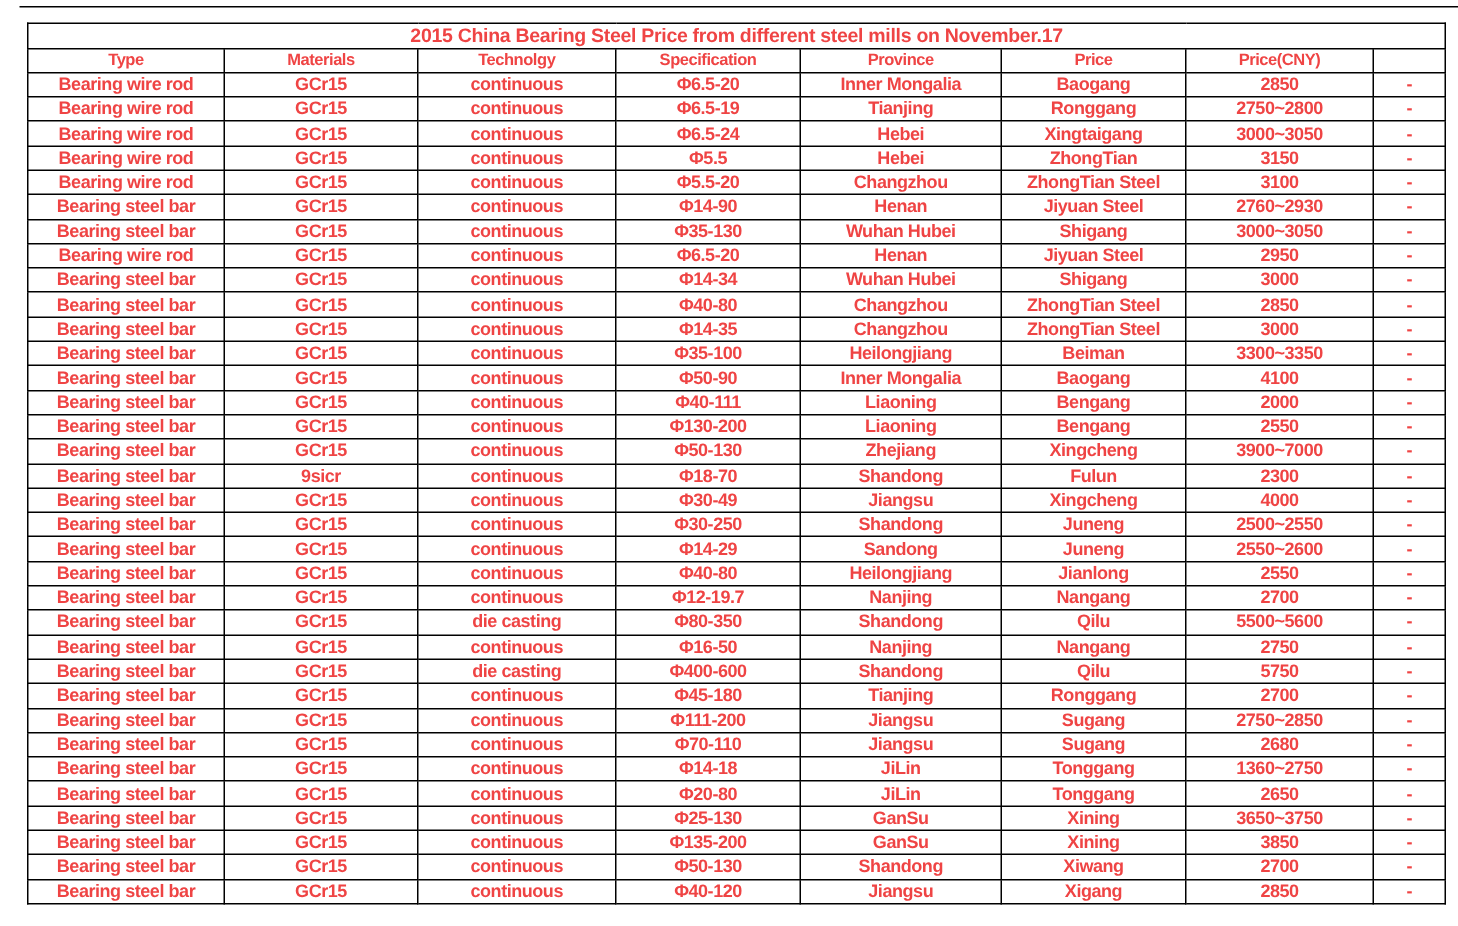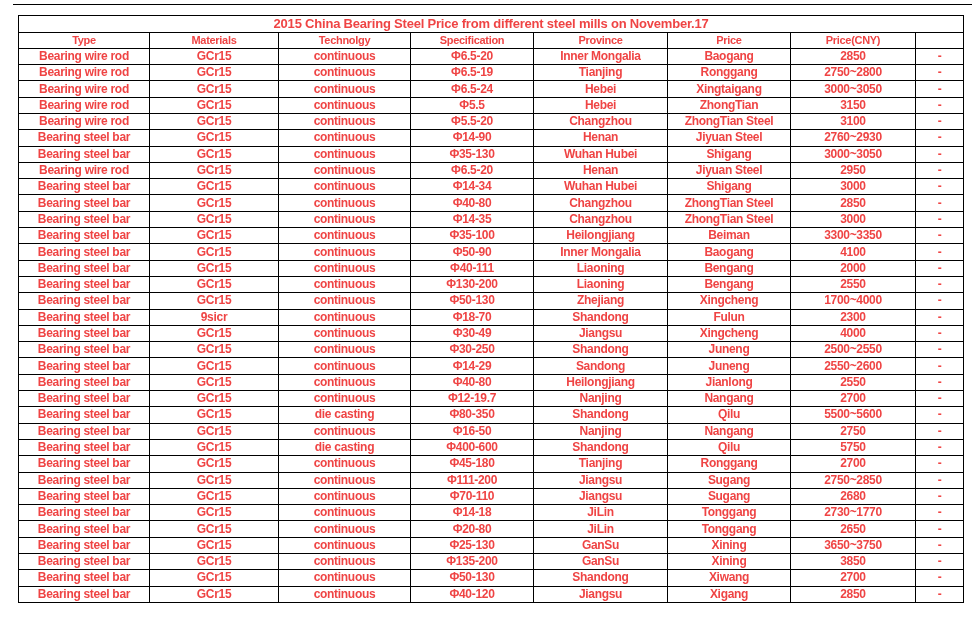--- a/index.html
+++ b/index.html
@@ -229,21 +229,21 @@
           <td>2550</td>
           <td>-</td>
         </tr>
         <tr>
           <td>Bearing steel bar</td>
           <td>GCr15</td>
           <td>continuous</td>
           <td>Φ50-130</td>
           <td>Zhejiang</td>
           <td>Xingcheng</td>
-          <td>1700~4000</td>
+          <td>3900~7000</td>
           <td>-</td>
         </tr>
         <tr>
           <td>Bearing steel bar</td>
           <td>9sicr</td>
           <td>continuous</td>
           <td>Φ18-70</td>
           <td>Shandong</td>
           <td>Fulun</td>
           <td>2300</td>
@@ -359,21 +359,21 @@
           <td>2680</td>
           <td>-</td>
         </tr>
         <tr>
           <td>Bearing steel bar</td>
           <td>GCr15</td>
           <td>continuous</td>
           <td>Φ14-18</td>
           <td>JiLin</td>
           <td>Tonggang</td>
-          <td>2730~1770</td>
+          <td>1360~2750</td>
           <td>-</td>
         </tr>
         <tr>
           <td>Bearing steel bar</td>
           <td>GCr15</td>
           <td>continuous</td>
           <td>Φ20-80</td>
           <td>JiLin</td>
           <td>Tonggang</td>
           <td>2650</td>

